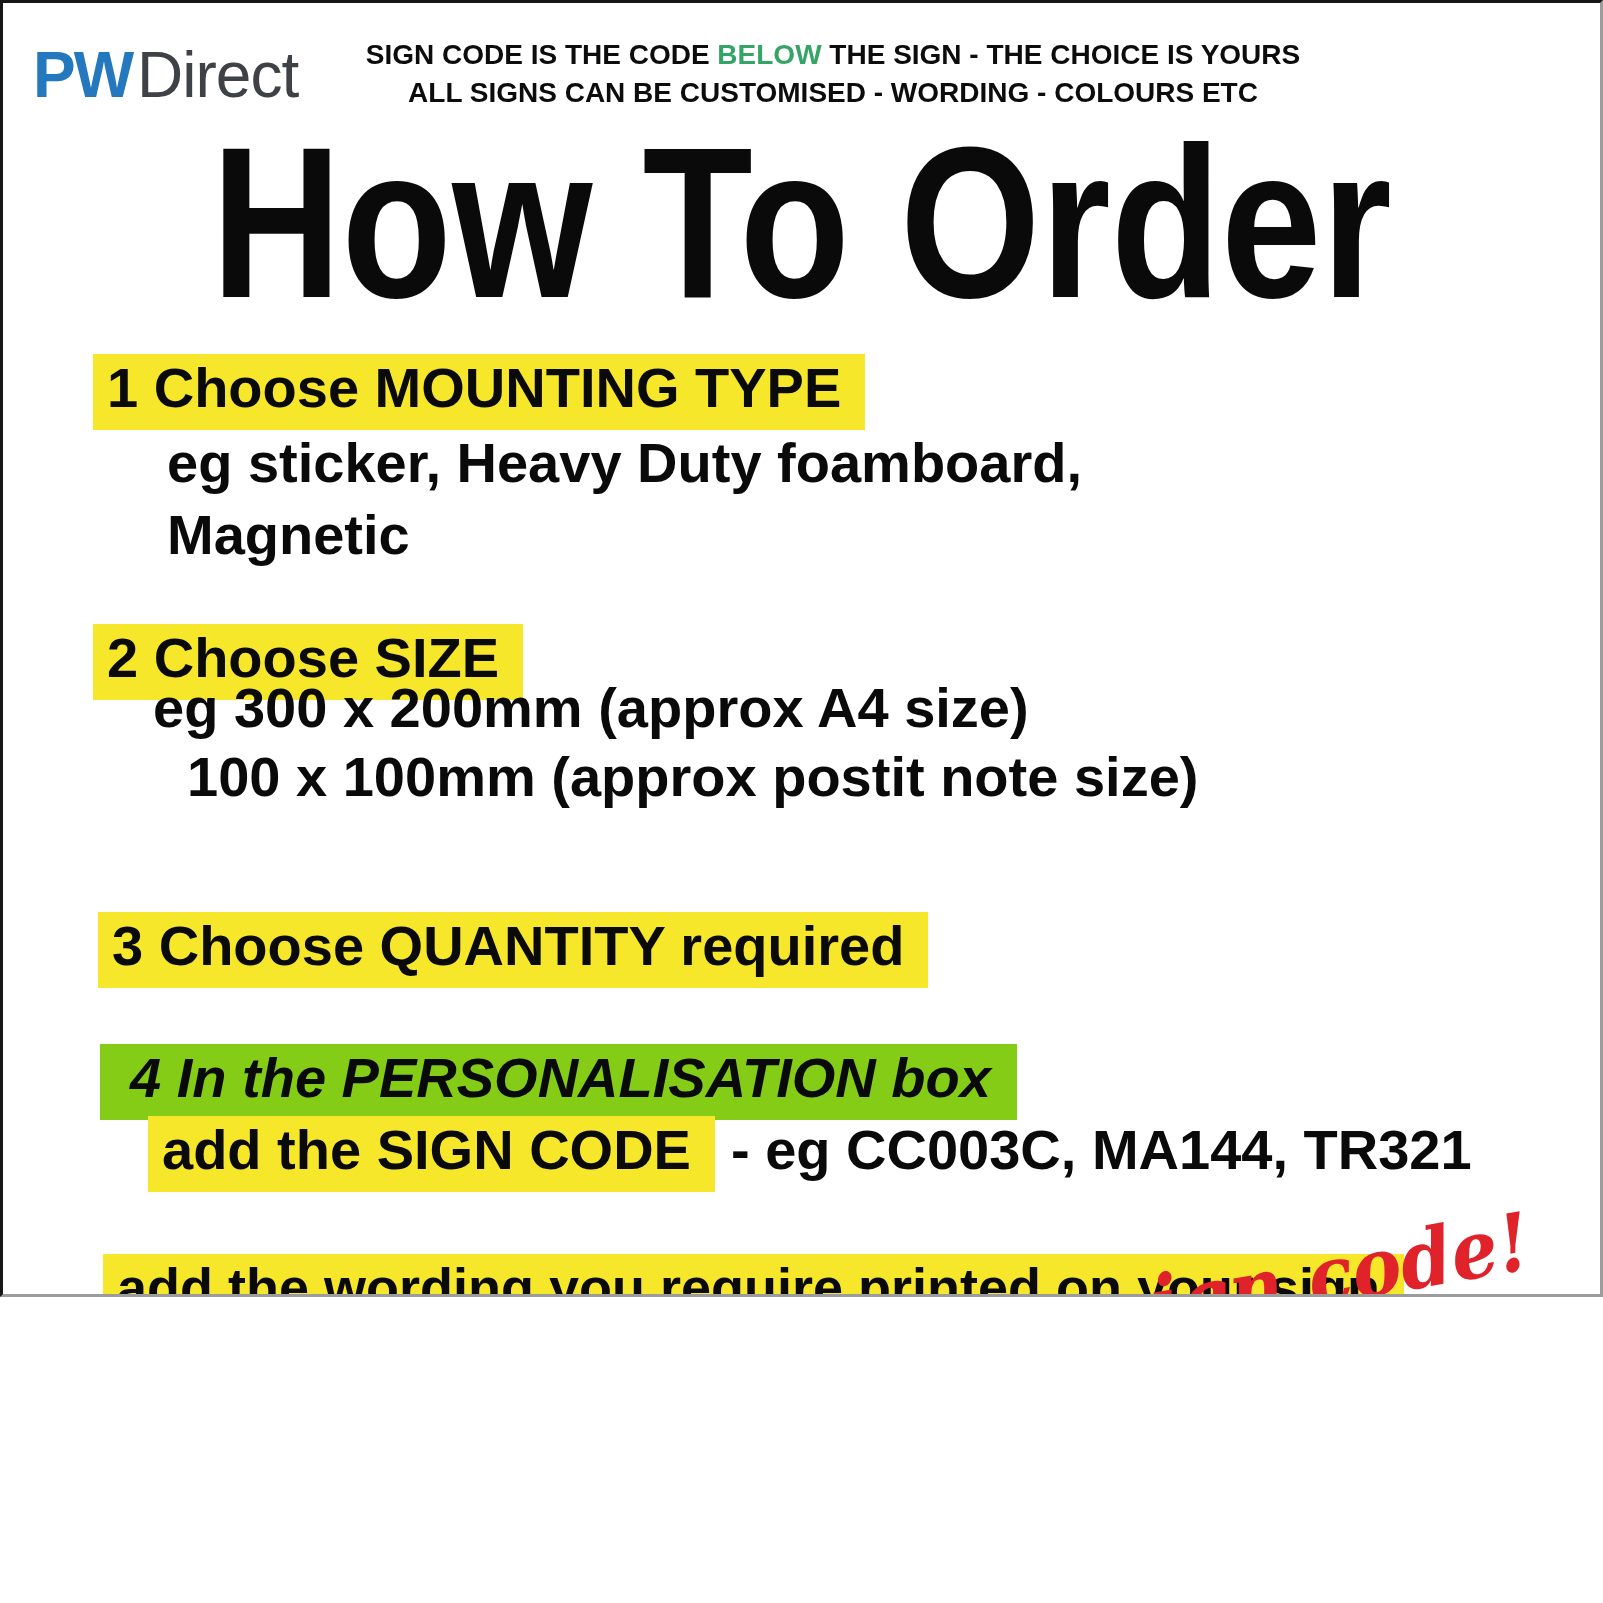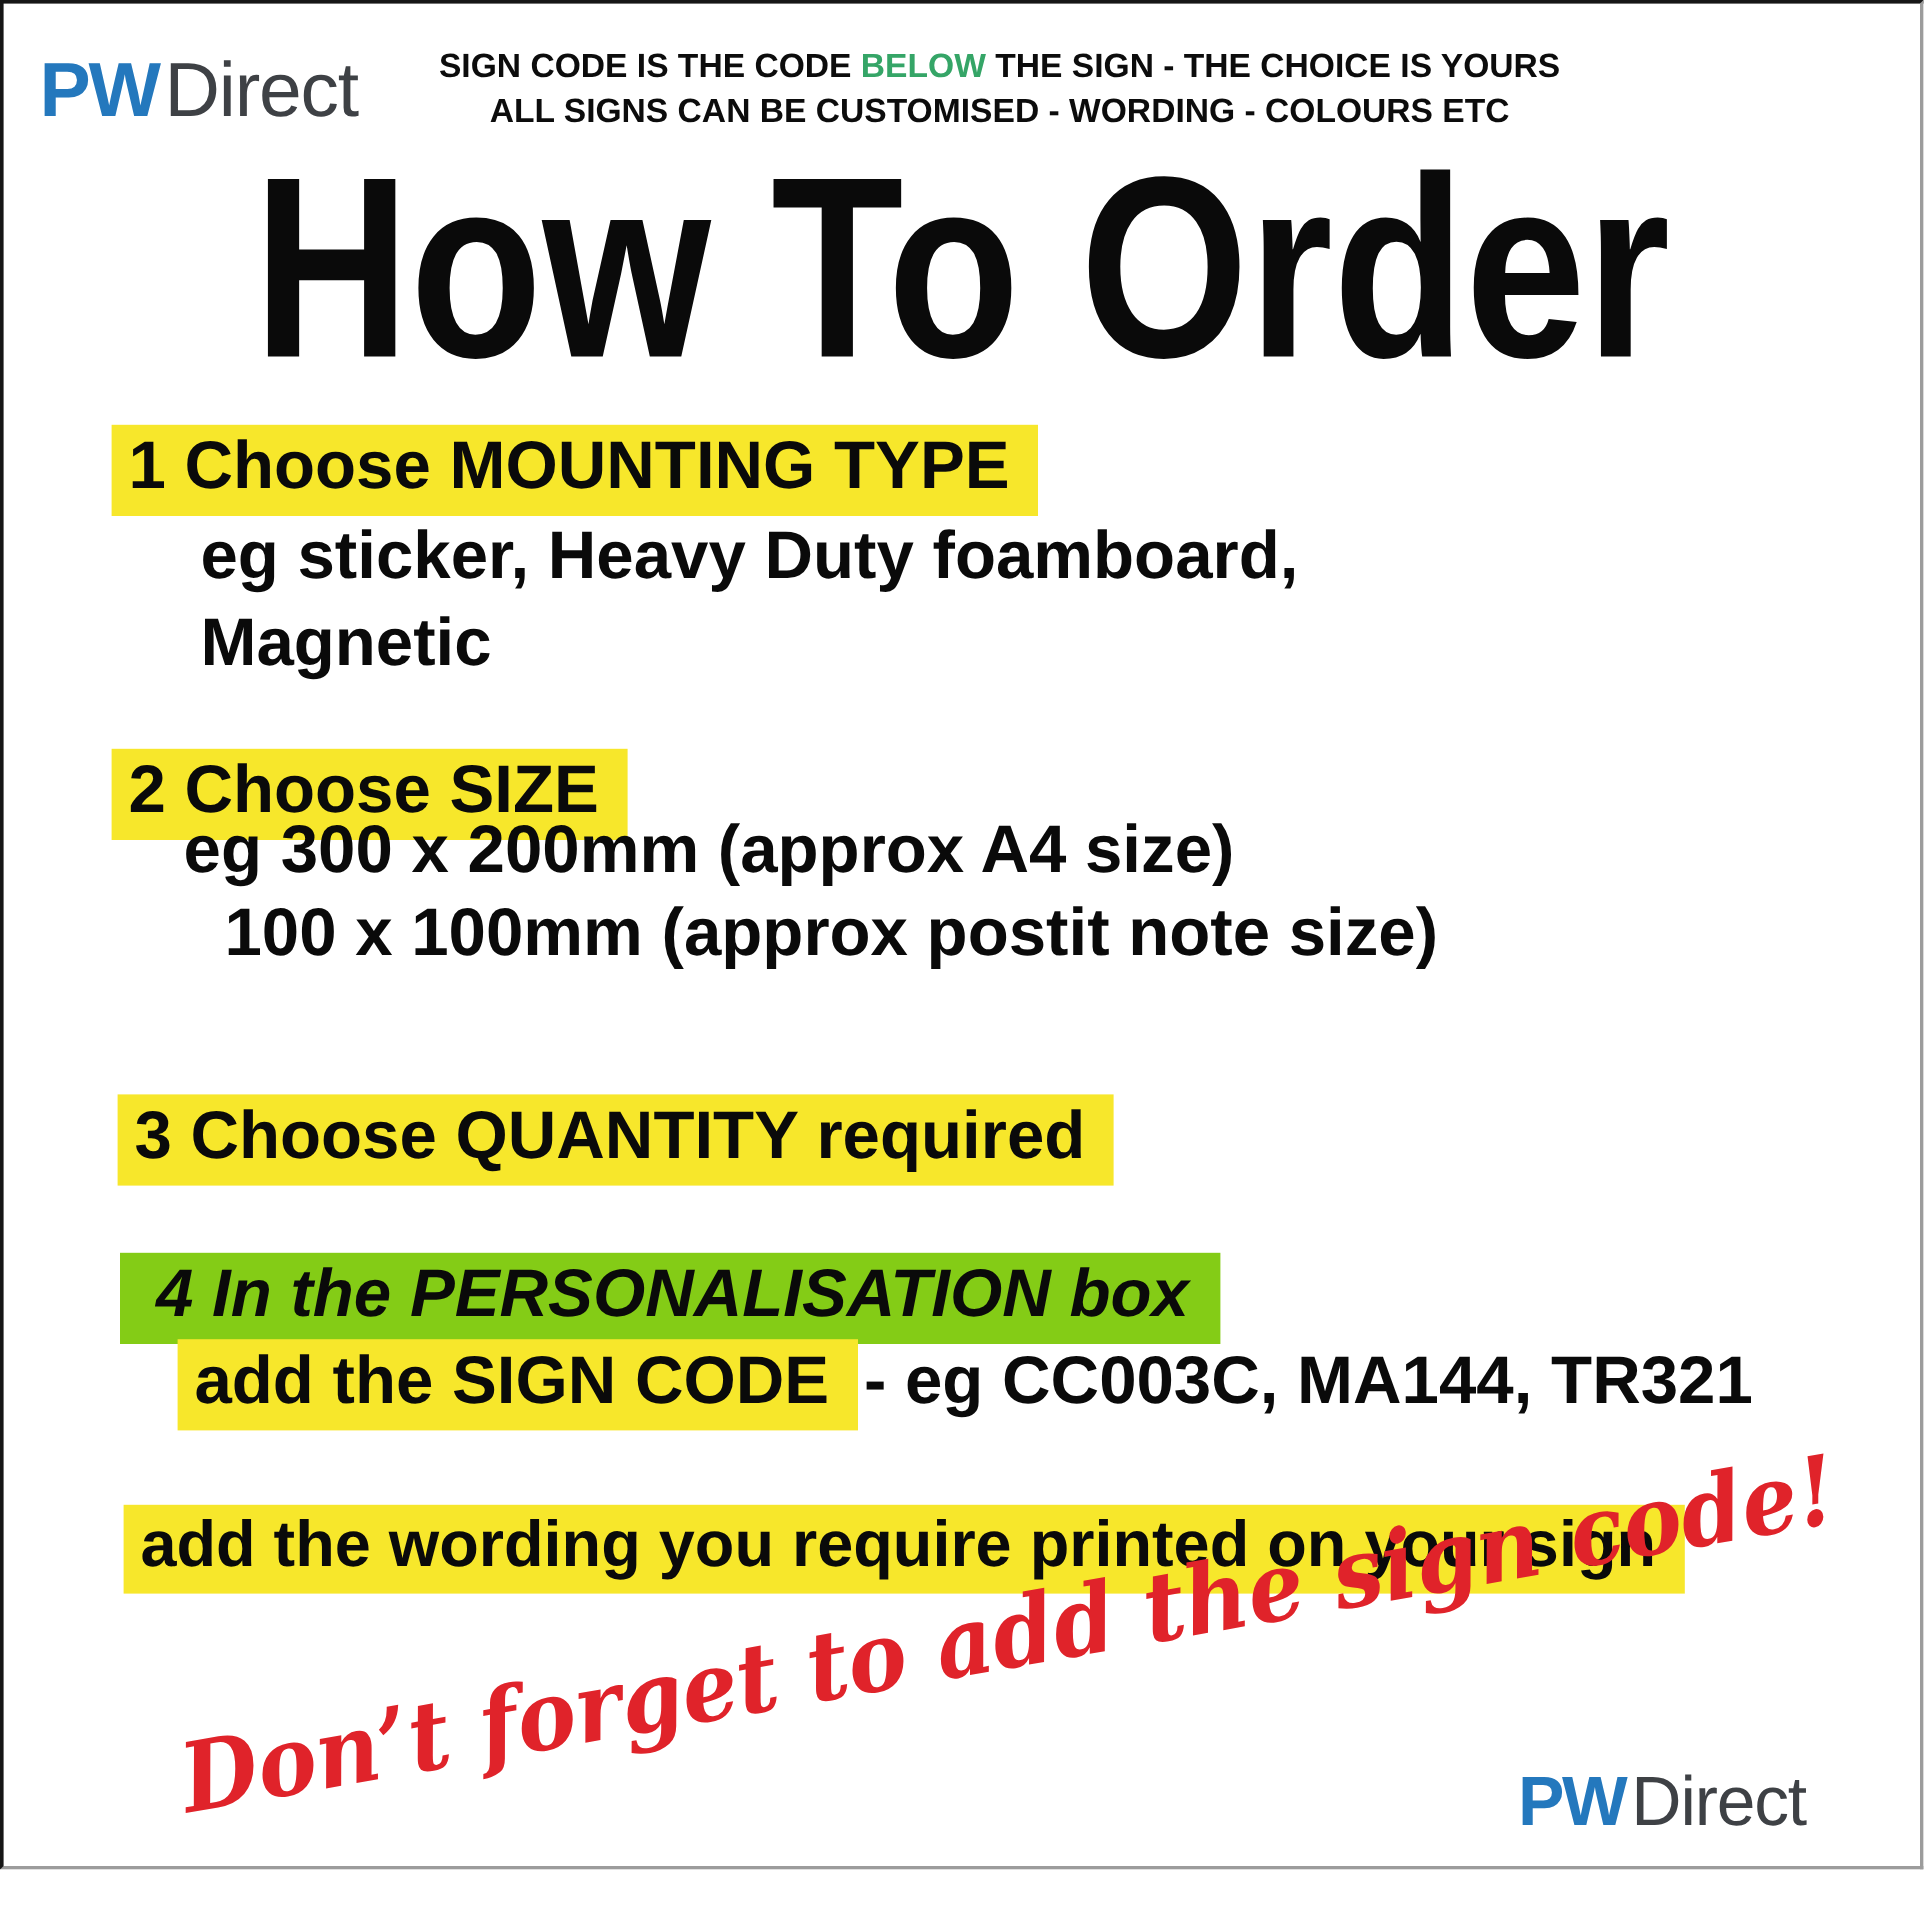--- a/index.html
+++ b/index.html
@@ -1,17 +1,17 @@
 <!DOCTYPE html>
 <html><head>
 <meta charset="utf-8">
 <style>
   html,body{margin:0;padding:0;background:#ffffff;}
   .page{
-    position:relative;width:1603px;height:1558px;box-sizing:border-box;
+    position:relative;width:1603px;height:1297px;box-sizing:border-box;
     background:#ffffff;overflow:hidden;color:#0a0a0a;
     border-top:3px solid #161616;border-left:3px solid #161616;
     border-right:3px solid #9c9c9c;border-bottom:3px solid #9c9c9c;
     font-family:"Liberation Sans",sans-serif;
   }
   
   .logo{position:absolute;left:30px;top:40px;font-size:64px;line-height:1;white-space:nowrap;}
   .logo .pw{color:#2478bd;font-weight:bold;letter-spacing:-2px;}
   .logo .direct{color:#3e4145;font-weight:normal;margin-left:5px;letter-spacing:-1px;}
   .logo-bottom{position:absolute;left:1262px;top:1470px;font-size:58px;line-height:1;white-space:nowrap;}
@@ -22,21 +22,21 @@
     font-weight:bold;font-size:28px;line-height:38px;color:#0c0c0c;white-space:nowrap;}
   .green{color:#35a567;}
   
   .title{position:absolute;top:112px;left:0;width:100%;text-align:center;
     font-size:215px;font-weight:bold;line-height:1;white-space:nowrap;
     transform:scaleX(0.84);transform-origin:50% 0;}
   
   .step{position:absolute;font-weight:bold;font-size:56px;line-height:1.26;white-space:nowrap;}
   .hl{display:inline-block;background:#f7e72b;padding:5px 24px 12px 14px;line-height:1.05;}
   .hl-tight{display:inline-block;background:#84cc16;padding:5px 26px 12px 30px;line-height:1.05;font-style:italic;}
-  .plain-rest{margin-left:5px;}
+  .plain-rest{margin-left:16px;}
   .s1-h{left:90px;top:350px;}
   .s1-sub{left:164px;top:424px;line-height:1.28;}
   .s2-h{left:90px;top:620px;}
   .s2-sub{left:150px;top:670px;line-height:1.24;}
   .s2-indent{margin-left:34px;}
   .s3-h{left:95px;top:908px;}
   .s4-l1{left:97px;top:1040px;}
   .s4-l2{left:145px;top:1112px;}
   .s4-l3{left:155px;top:1188px;}
   .s4-l4{left:100px;top:1250px;font-size:54px;}

